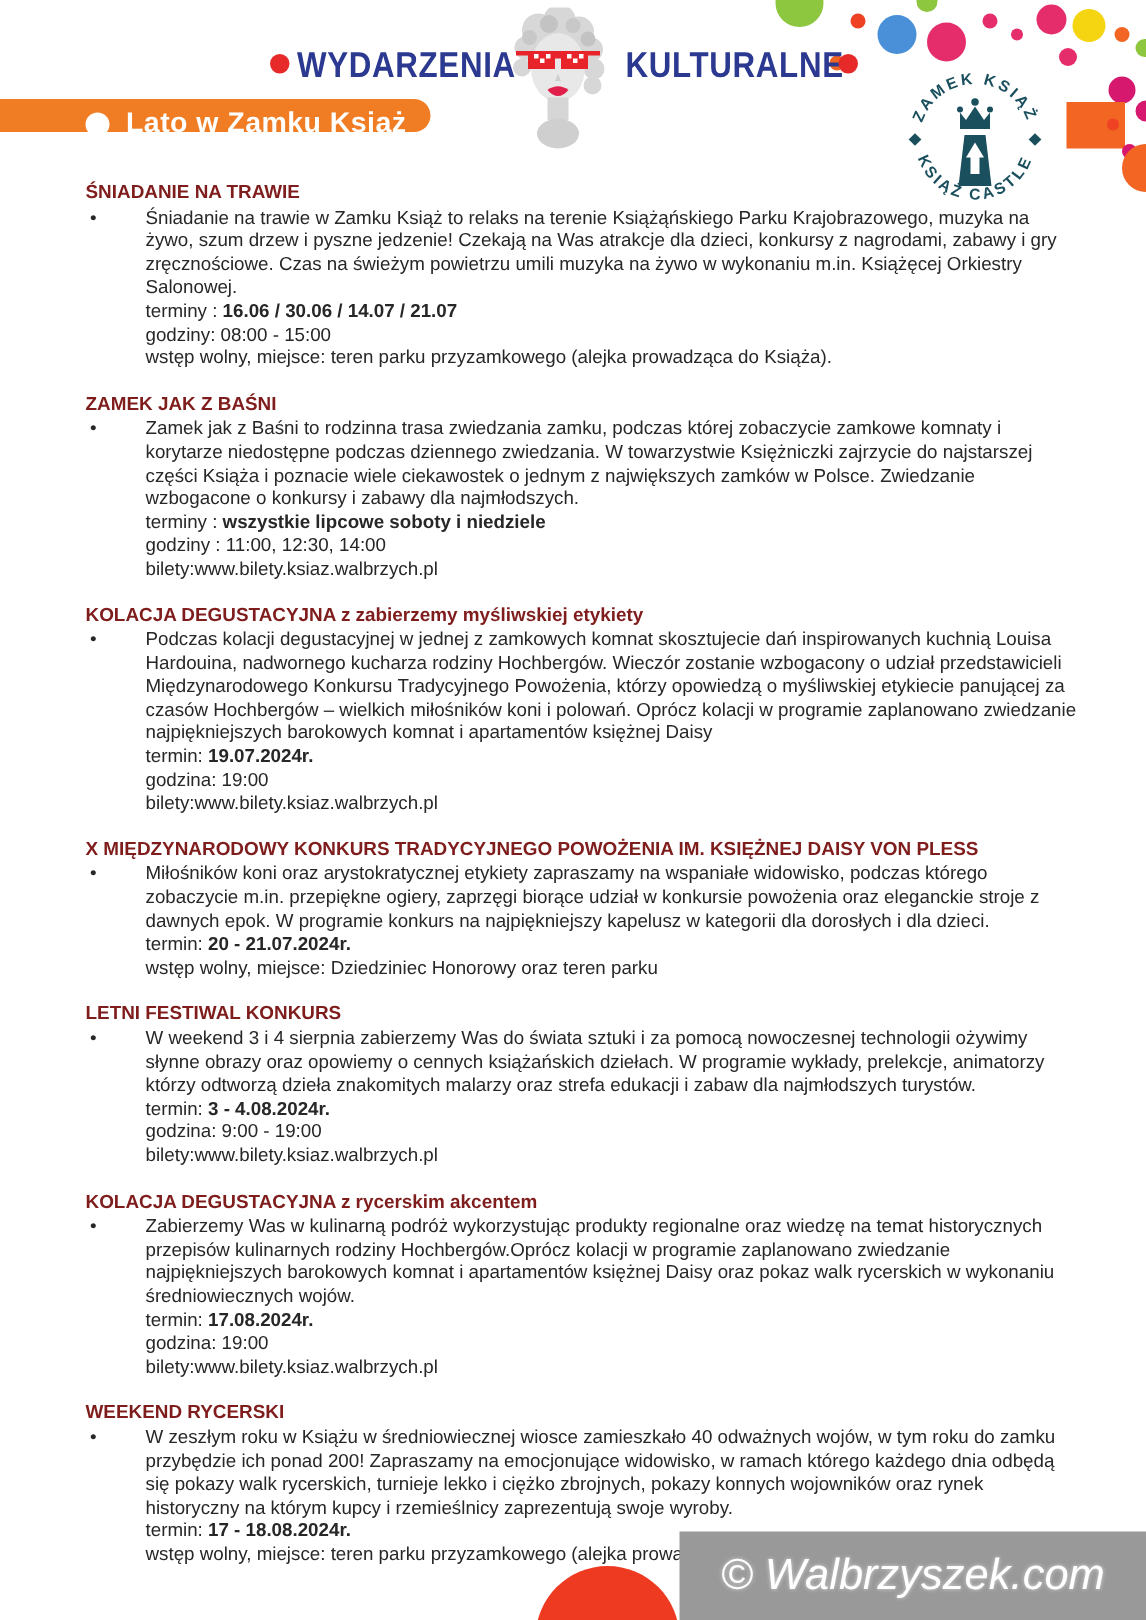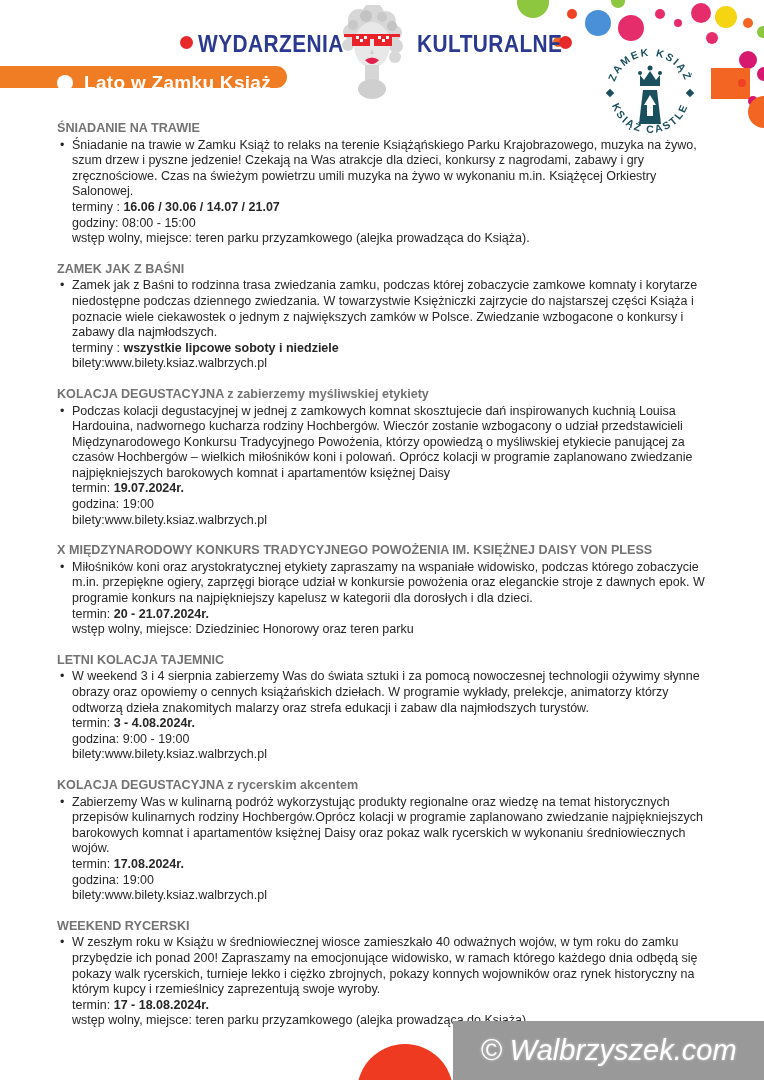--- a/index.html
+++ b/index.html
@@ -26,24 +26,24 @@
   .side-rect{position:absolute;left:711px;top:68px;width:39px;height:31px;background:#F26522;z-index:1;}
   .bottom-circle{position:absolute;left:357px;top:1044px;width:96px;height:96px;border-radius:50%;background:#EE3A21;}
 
   
   .logo{position:absolute;left:602px;top:44px;z-index:2;}
 
   
   .content{position:absolute;left:57px;top:121px;width:663px;color:#272727;
            font-size:12.5px;line-height:15.6px;}
   .event{margin-bottom:15px;}
-  .event-title{margin:0 0 1px 0;font-size:12.6px;font-weight:bold;color:#737373;line-height:15.6px;}
+  .event-title{margin:0 0 1px 0;font-size:12.6px;font-weight:bold;color:#7f1d1d;line-height:15.6px;}
   .event-row{position:relative;}
   .bullet{position:absolute;left:3px;top:0;}
-  .event-text{margin-left:15px;}
+  .event-text{margin-left:40px;}
   .event-body{margin:0;}
   .meta-line .b{font-weight:bold;}
 
   
   .watermark{position:absolute;left:453px;top:1021px;width:311px;height:59px;background:#999999;
              display:flex;align-items:center;justify-content:center;z-index:3;}
   .watermark span{color:#fff;font-style:italic;font-size:29px;white-space:nowrap;
                   text-shadow:0 0 3px rgba(255,255,255,.6);}
 </style>
 </head>
@@ -160,20 +160,21 @@
   </section>
 
   <section class="event">
     <h3 class="event-title">ZAMEK JAK Z BAŚNI</h3>
     <div class="event-row">
       <span class="bullet">•</span>
       <div class="event-text">
         <p class="event-body">Zamek jak z Baśni to rodzinna trasa zwiedzania zamku, podczas której zobaczycie zamkowe komnaty i korytarze niedostępne podczas dziennego zwiedzania. W towarzystwie Księżniczki zajrzycie do najstarszej części Książa i poznacie wiele ciekawostek o jednym z największych zamków w Polsce. Zwiedzanie wzbogacone o konkursy i zabawy dla najmłodszych.</p>
         <div class="event-meta">
               <div class="meta-line"><span>terminy : </span><span class="b">wszystkie lipcowe soboty i niedziele</span></div>
+              <div class="meta-line"><span>godziny : 11:00, 12:30, 14:00</span></div>
               <div class="meta-line"><span>bilety:www.bilety.ksiaz.walbrzych.pl</span></div>
             </div>
       </div>
     </div>
   </section>
 
   <section class="event">
     <h3 class="event-title">KOLACJA DEGUSTACYJNA z zabierzemy myśliwskiej etykiety</h3>
     <div class="event-row">
       <span class="bullet">•</span>
@@ -196,21 +197,21 @@
         <p class="event-body">Miłośników koni oraz arystokratycznej etykiety zapraszamy na wspaniałe widowisko, podczas którego zobaczycie m.in. przepiękne ogiery, zaprzęgi biorące udział w konkursie powożenia oraz eleganckie stroje z dawnych epok. W programie konkurs na najpiękniejszy kapelusz w kategorii dla dorosłych i dla dzieci.</p>
         <div class="event-meta">
               <div class="meta-line"><span>termin: </span><span class="b">20 - 21.07.2024r.</span></div>
               <div class="meta-line"><span>wstęp wolny, miejsce: Dziedziniec Honorowy oraz teren parku</span></div>
             </div>
       </div>
     </div>
   </section>
 
   <section class="event">
-    <h3 class="event-title">LETNI KOLACJA TAJEMNIC</h3>
+    <h3 class="event-title">LETNI FESTIWAL KONKURS</h3>
     <div class="event-row">
       <span class="bullet">•</span>
       <div class="event-text">
         <p class="event-body">W weekend 3 i 4 sierpnia zabierzemy Was do świata sztuki i za pomocą nowoczesnej technologii ożywimy słynne obrazy oraz opowiemy o cennych książańskich dziełach. W programie wykłady, prelekcje, animatorzy którzy odtworzą dzieła znakomitych malarzy oraz strefa edukacji i zabaw dla najmłodszych turystów.</p>
         <div class="event-meta">
               <div class="meta-line"><span>termin: </span><span class="b">3 - 4.08.2024r.</span></div>
               <div class="meta-line"><span>godzina: 9:00 - 19:00</span></div>
               <div class="meta-line"><span>bilety:www.bilety.ksiaz.walbrzych.pl</span></div>
             </div>
       </div>

